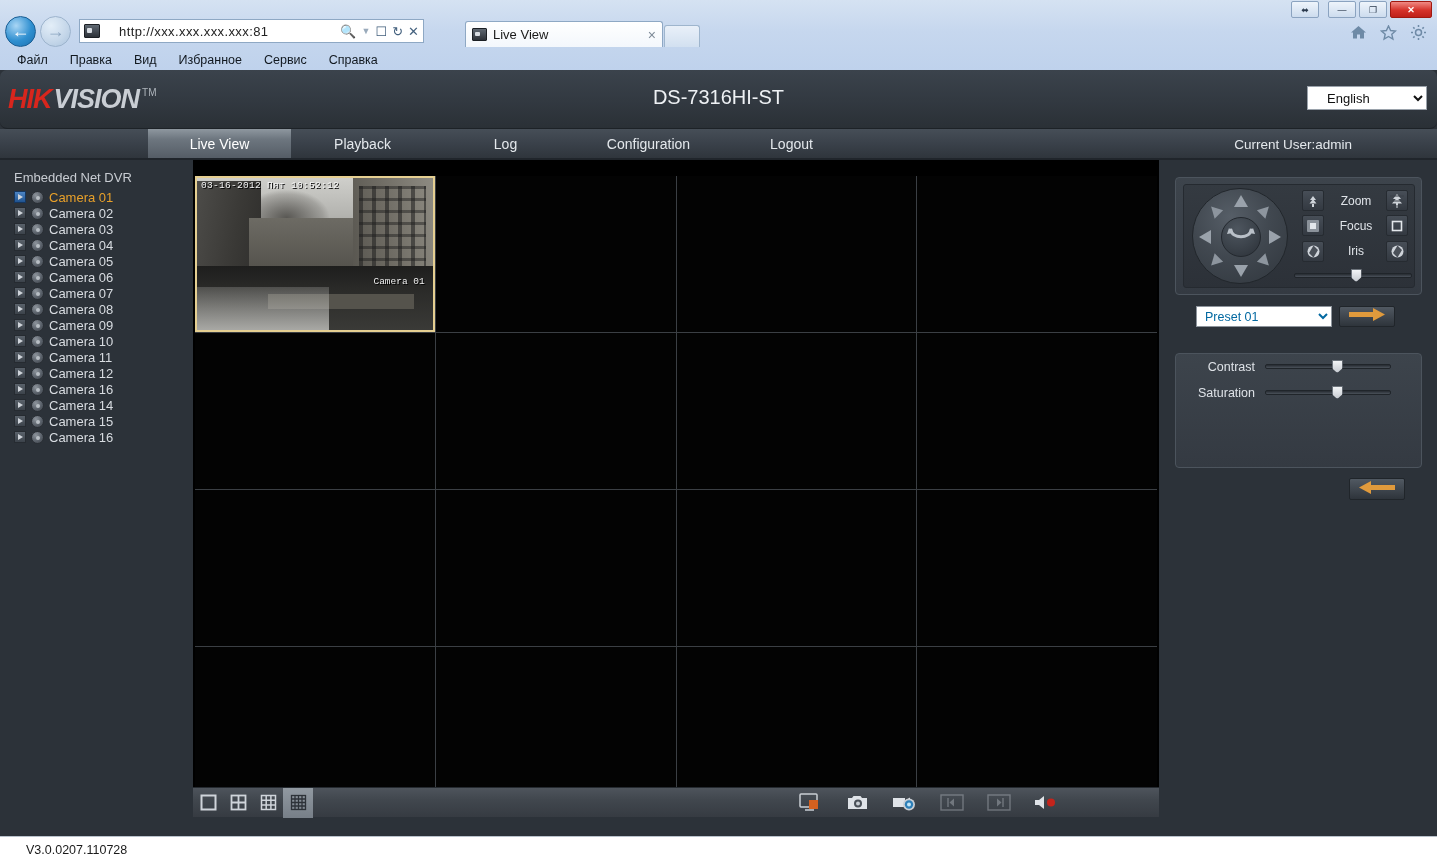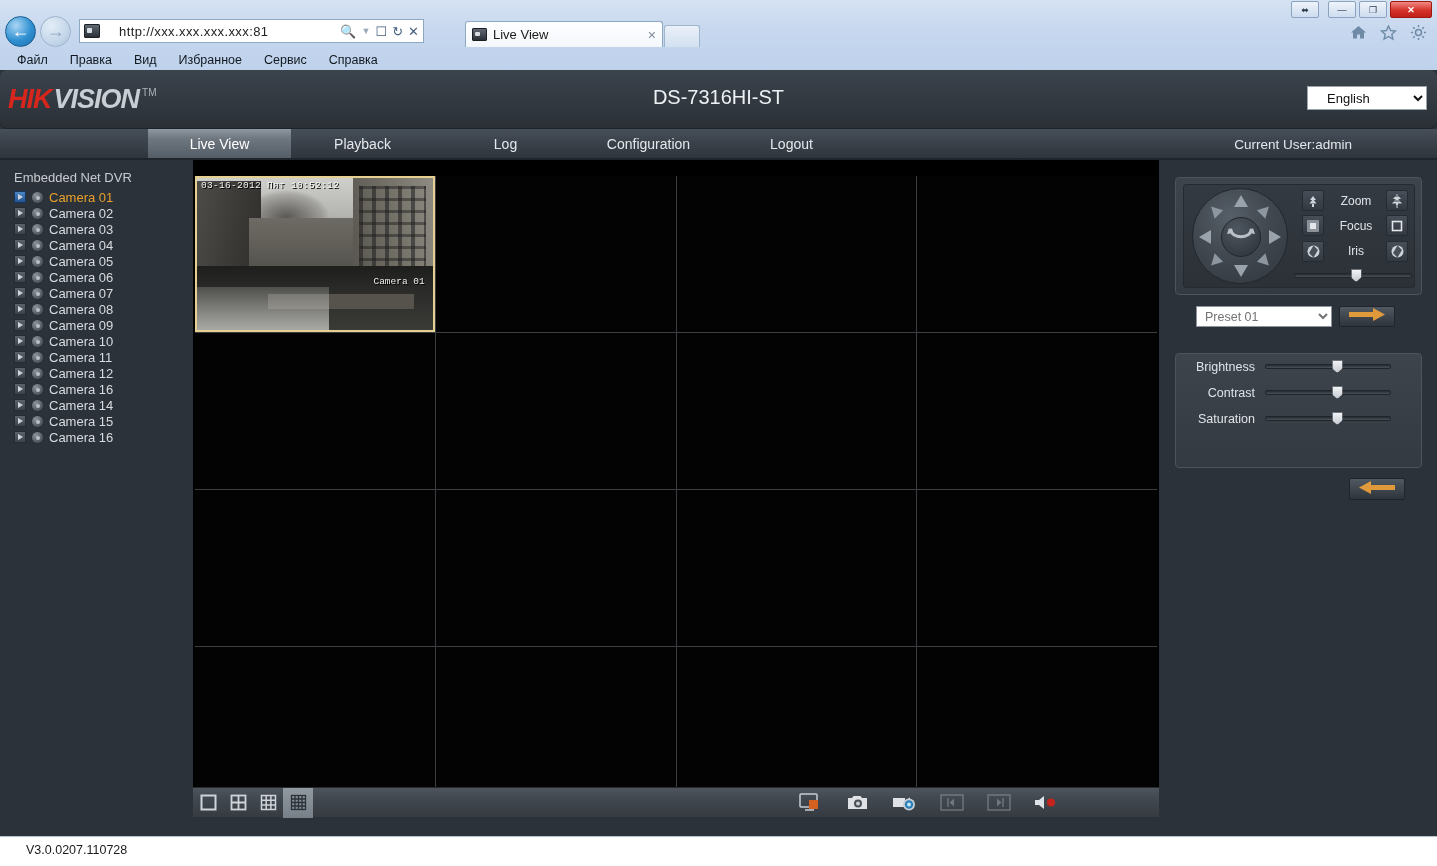--- a/index.html
+++ b/index.html
@@ -320,21 +320,21 @@
   .thumb {
     position: absolute; top: -2px; width: 11px; height: 13px;
     background: linear-gradient(180deg, #f2f4f6 0%, #c8ccd2 100%);
     border: 1px solid #6d747c;
     clip-path: polygon(0 0, 100% 0, 100% 62%, 50% 100%, 0 62%);
   }
 
   .preset-row { position: absolute; left: 28px; top: 146px; display: flex; align-items: center; gap: 7px; }
   .preset-select {
     width: 136px; height: 21px; background: #fff; border: 1px solid #8d949c;
-    font-family: "Liberation Sans", sans-serif; font-size: 12.5px; color: #737373; padding-left: 4px;
+    font-family: "Liberation Sans", sans-serif; font-size: 12.5px; color: #0369a1; padding-left: 4px;
   }
   .go-btn {
     width: 56px; height: 21px; border-radius: 2px;
     background: linear-gradient(180deg, #515962 0%, #2e343b 100%);
     border: 1px solid #20252a;
     display: flex; align-items: center; justify-content: center;
   }
 
   .img-panel { position: absolute; left: 7px; top: 193px; width: 247px; height: 115px; }
   .slider-row { display: flex; align-items: center; height: 26px; padding-left: 5px; }
@@ -765,27 +765,20 @@
             <svg width="40" height="15" viewBox="0 0 40 15">
                 <path d="M2 5h24V1l12 6.5L26 14v-4H2z" fill="#e09a3c"></path>
               </svg>
           </span>
         </div>
       </div>
 
       <div class="panel img-panel">
         <div id="image-sliders">
             <div class="slider-row">
-              <span class="slider-label">Brightness</span>
-              <span class="slider-track-wrap">
-                <span class="track"></span>
-                <span class="thumb" style="left:53%;"></span>
-              </span>
-            </div>
-            <div class="slider-row">
               <span class="slider-label">Contrast</span>
               <span class="slider-track-wrap">
                 <span class="track"></span>
                 <span class="thumb" style="left:53%;"></span>
               </span>
             </div>
             <div class="slider-row">
               <span class="slider-label">Saturation</span>
               <span class="slider-track-wrap">
                 <span class="track"></span>

